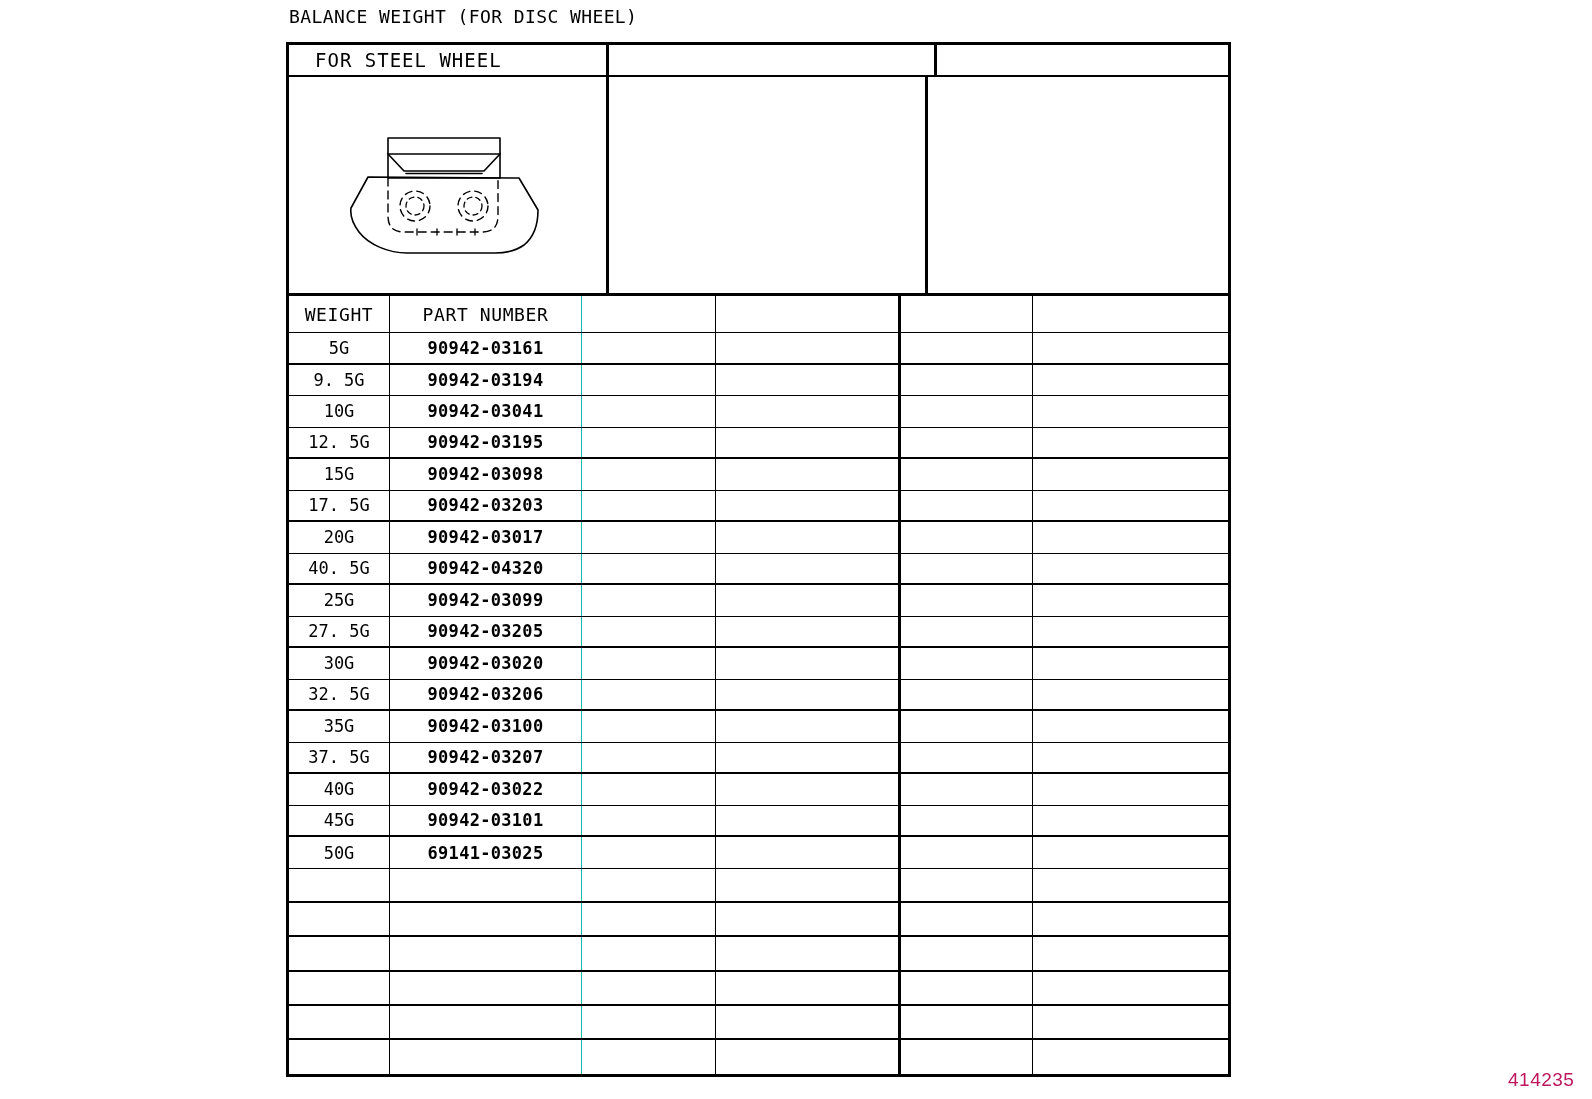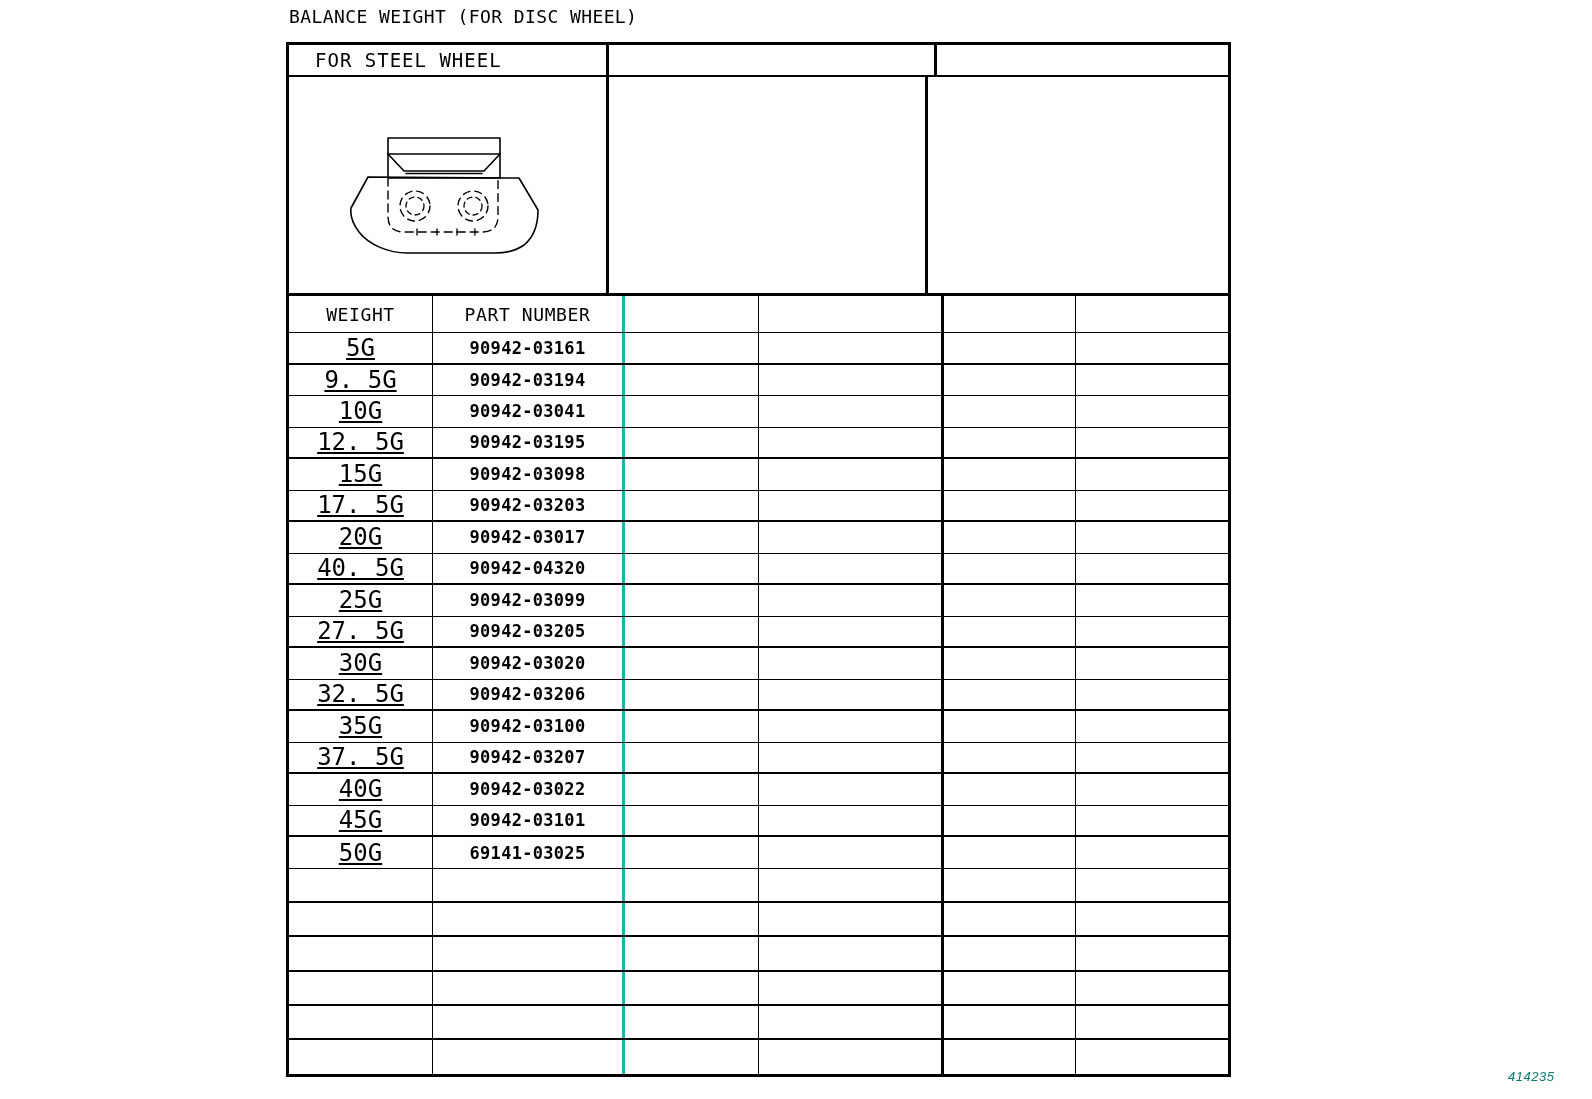--- a/index.html
+++ b/index.html
@@ -24,45 +24,45 @@
   .row{display:flex;flex:none;border-bottom:2px solid #000;box-sizing:border-box;}
   .cell{
     box-sizing:border-box;display:flex;align-items:center;justify-content:center;
     overflow:hidden;white-space:pre;
   }
   
   .g1{width:320px;border-right:3px solid #000;}
   .g2{width:319px;border-right:3px solid #000;}
   .g3{flex:1;}
   
-  .c1{width:144px;border-right:1px solid #000;}
-  .c2{width:192px;border-right:3px solid #14b8a6;}
+  .c1{width:101px;border-right:1px solid #000;}
+  .c2{width:192px;border-right:1px solid #14b8a6;}
   .c3{width:134px;border-right:1px solid #000;}
   .c4{width:185px;border-right:3px solid #000;}
   .c5{width:132px;border-right:1px solid #000;}
   .c6{flex:1;}
   .r-group{height:32px;border-bottom-width:2px;gap:9px;}
   .r-group .cell{font-size:19px;letter-spacing:1px;}
   .r-group .g1{justify-content:flex-start;padding-left:26px;}
   .r-image{height:219px;border-bottom-width:3px;}
   .r-image .g1{position:relative;}
   .r-colhead{height:37px;border-bottom-width:1px;}
   .r-colhead .cell{font-size:18px;letter-spacing:0.6px;}
   .r-data{height:31.53px;}
   .r-data.bb1{border-bottom-width:1px;}
   .r-data.bb2{border-bottom-width:2px;}
-  .weight-cell{font-size:24px;text-decoration:underline;}
+  .weight-cell{font-size:17px;}
   .part-cell{font-size:17px;font-weight:bold;letter-spacing:0.3px;text-align:center;}
   .r-empty{height:34.33px;}
   .r-empty.last{flex:1;border-bottom:none;}
   .figure{position:absolute;left:56px;top:49px;}
   .page-number{
     position:absolute;left:1508px;top:1069px;
     font-family:"Liberation Sans", sans-serif;
-    font-size:13px;letter-spacing:0.5px;color:#0f766e;font-style:italic;
+    font-size:19px;letter-spacing:0.5px;color:#be185d;
   }
 </style>
 </head>
 <body>
 
 <div class="page">
 
   <div class="title">BALANCE WEIGHT (FOR DISC WHEEL)</div>
 
   <div class="ptable">

